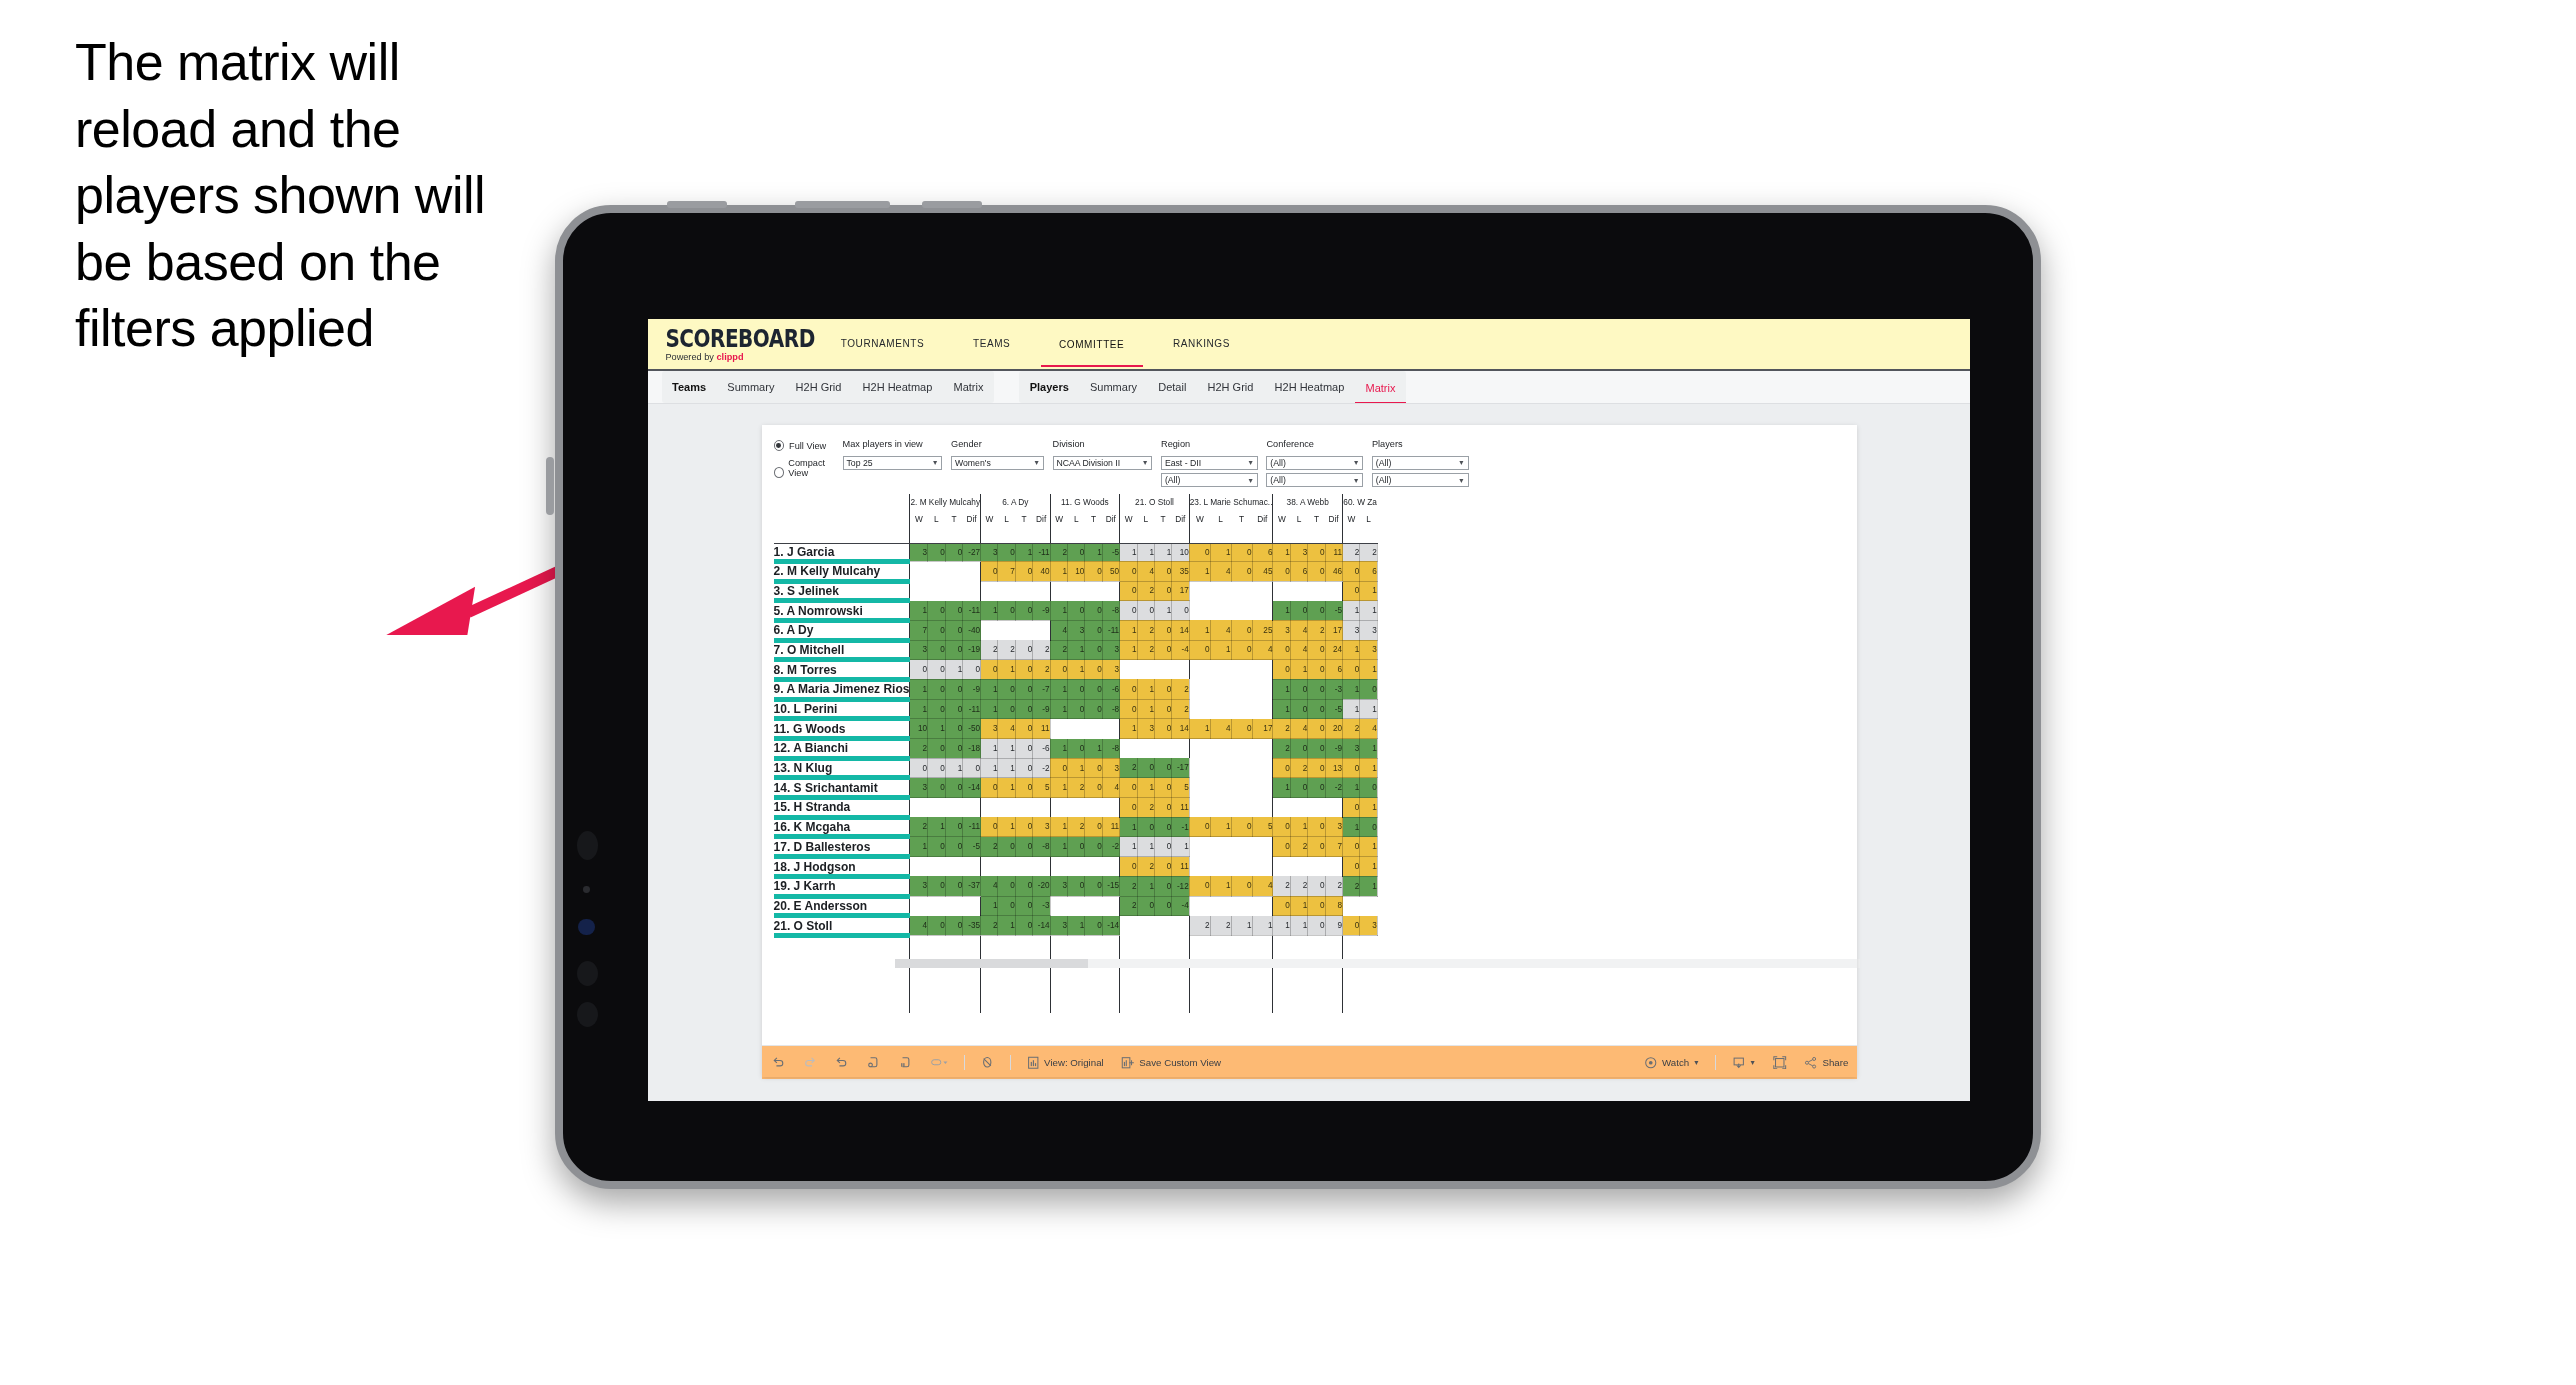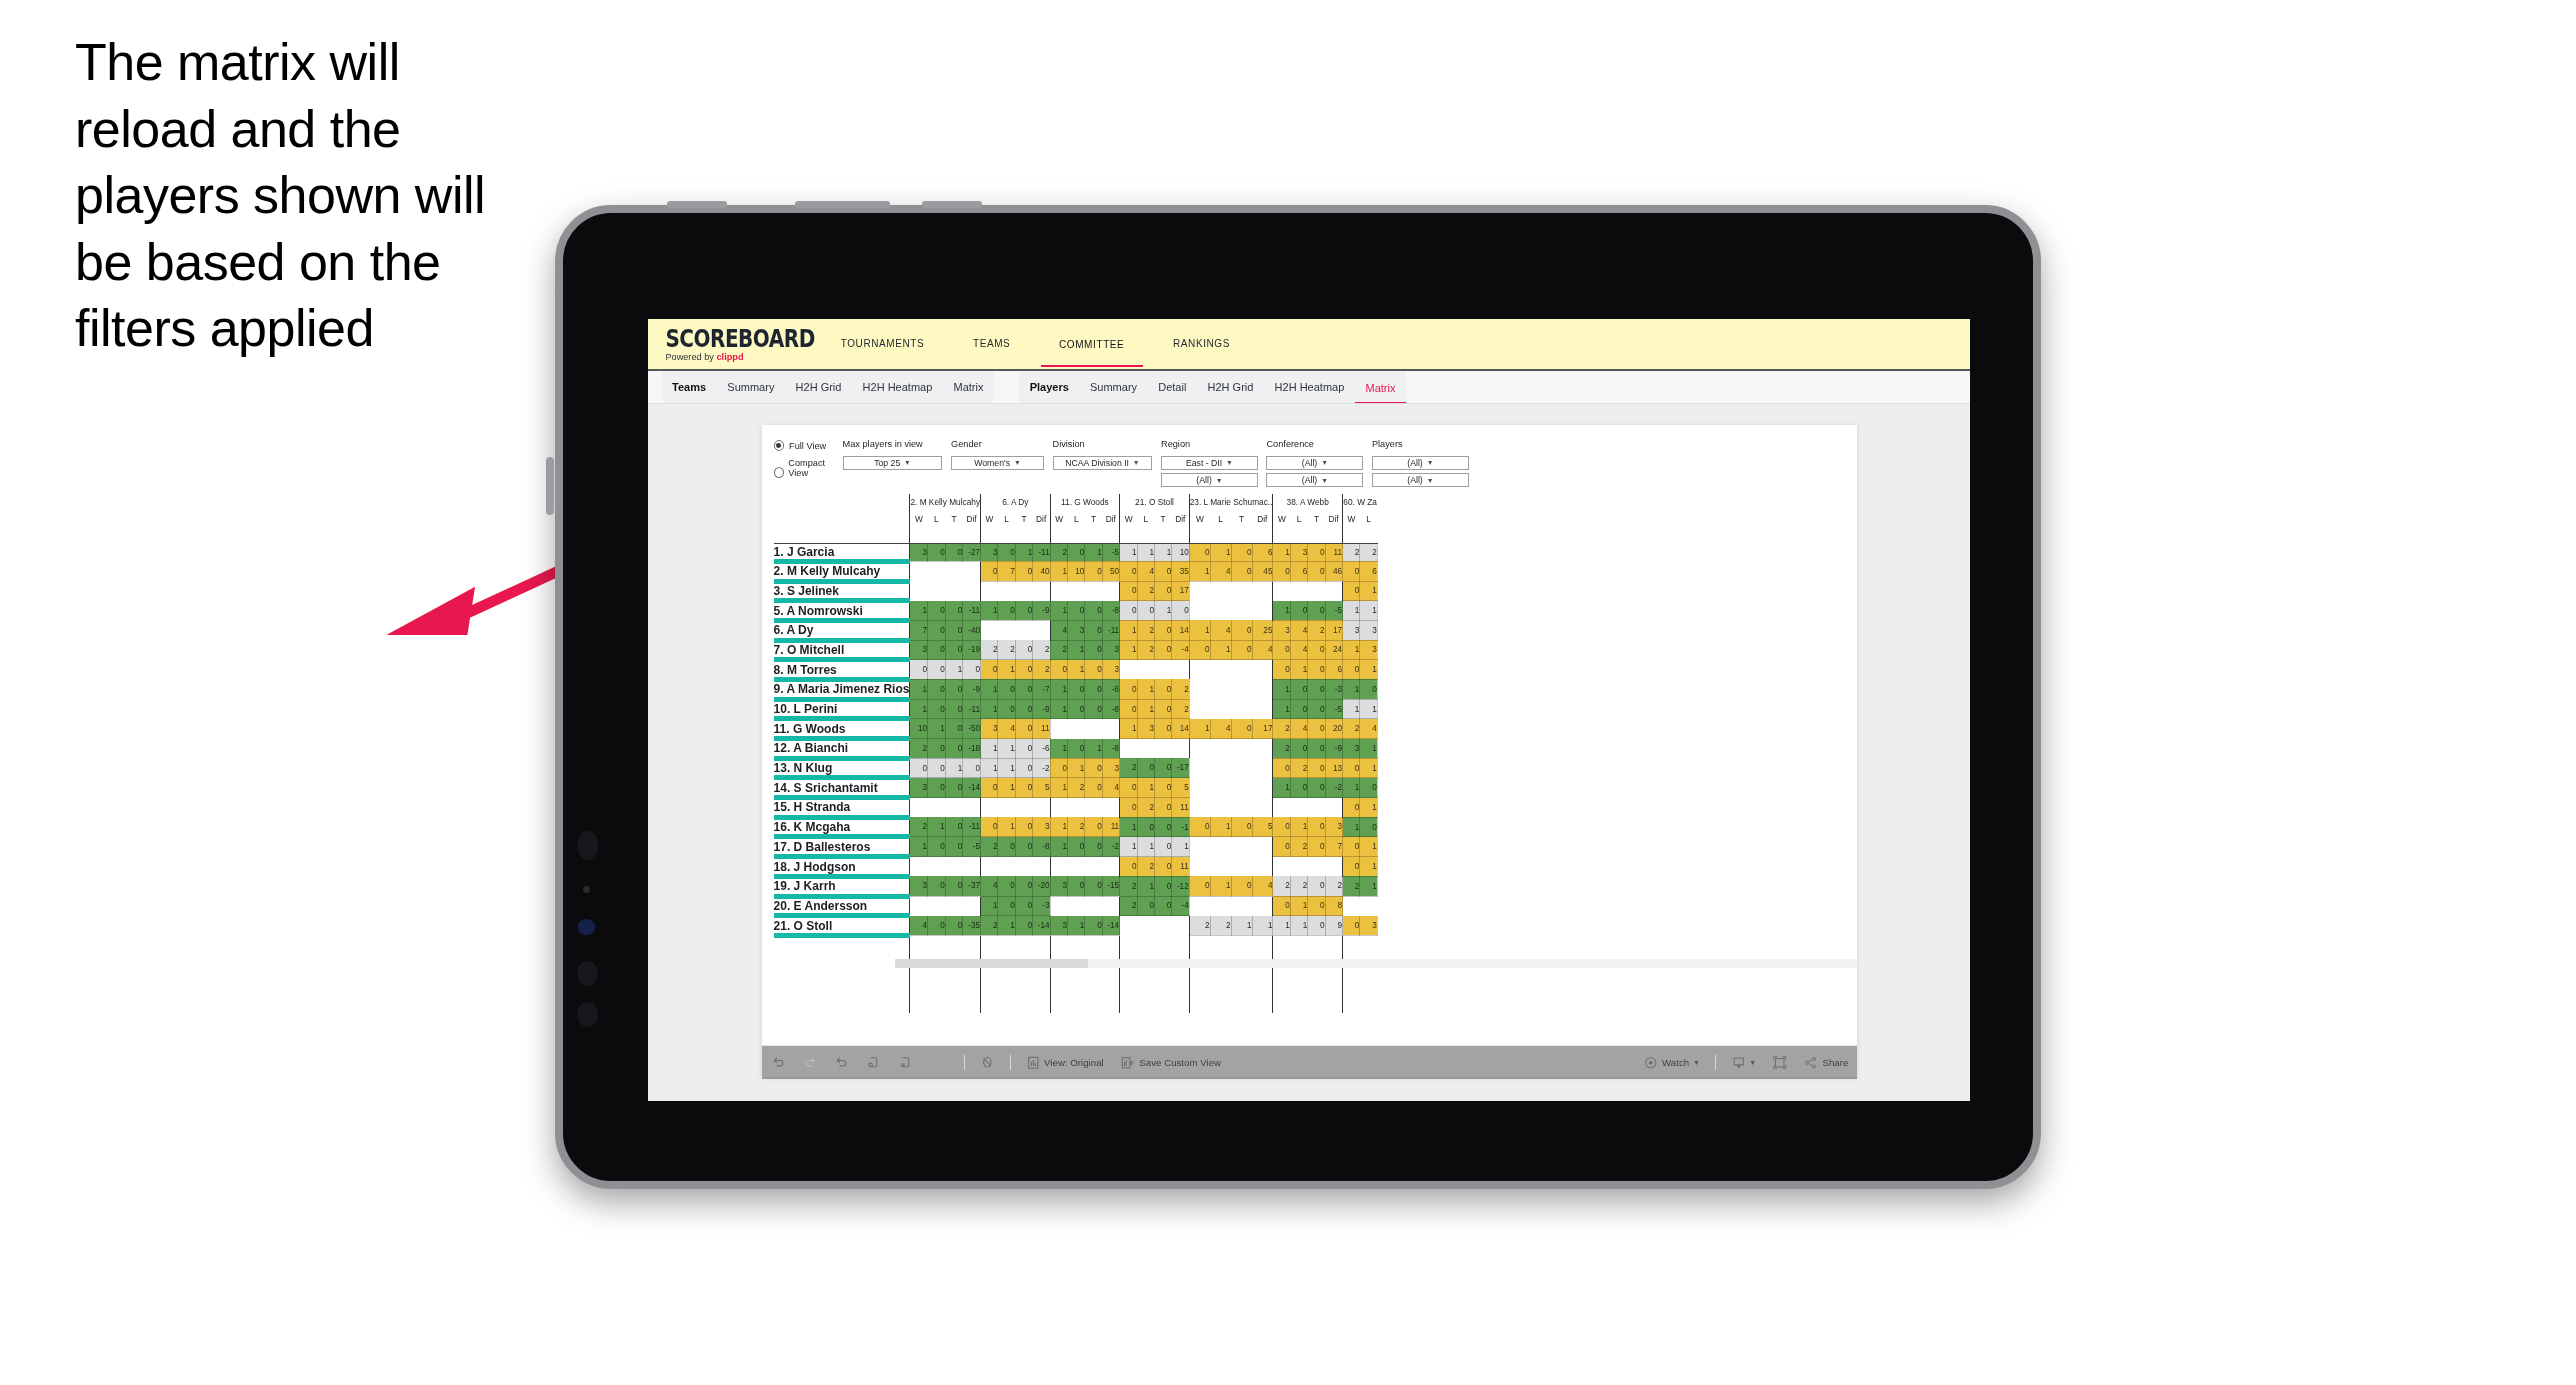--- a/index.html
+++ b/index.html
@@ -70,21 +70,21 @@
   }
   
   #filters{display:flex;padding:13.5px 0 0 11.6px;font-size:9.2px;color:#24262a;}
   .radios{width:69px;padding-top:1.9px;}
   .radio-row{display:flex;align-items:flex-end;margin-bottom:6.8px;}
   .radio{width:8.7px;height:8.7px;border:1px solid #6d7075;border-radius:50%;margin-right:4.8px;position:relative;background:#fff;}
   .radio.on:after{content:"";position:absolute;left:1.9px;top:1.9px;width:4.8px;height:4.8px;border-radius:50%;background:#33363b;}
   .fcol{margin-right:8.7px;}
   .flabel{font-size:9.2px;color:#24262a;margin-bottom:7px;}
   .fsel{height:12.5px;border:1px solid #9aa0a6;background:#fff;font-size:8.7px;color:#1d2024;
-        display:flex;align-items:center;padding:0 2.9px;justify-content:center;margin-bottom:2.9px;}
+        display:flex;align-items:center;padding:0 2.9px;justify-content:space-between;margin-bottom:2.9px;}
   .fsel .cap{white-space:nowrap;overflow:hidden;}
   .car{font-size:6.8px;color:#4d5156;margin-left:3.9px;}
   .w1{width:92px;} .w2{width:85px;} .w3{width:92px;} .w4{width:89px;} .w5{width:89px;} .w6{width:89px;}
 
   
   #matrix{position:absolute;left:11.6px;top:69px;}
   table.mx{border-collapse:collapse;font-size:8.2px;color:#1c1f23;table-layout:fixed;}
   table.mx td,table.mx th{padding:0;}
   .hname{width:120px;height:34px;vertical-align:bottom;border-bottom:1.4px solid #3d4046;}
   .hgrp{height:16.4px;font-size:8.3px;font-weight:normal;text-align:center;
@@ -102,21 +102,21 @@
   td.e.gl{border-left:1.4px solid #2e3136;}
   .g{background:#5fa052;color:#1d2b18;}
   .y{background:#edc140;color:#3b3310;}
   .n{background:#dcdddf;color:#25282c;}
   .botline{height:3.9px;border-top:1.4px solid #3d4046;}
   .tailcell{height:77px;border-left:1.4px solid #2e3136;}
   #hscroll{position:absolute;left:133px;top:534px;width:965px;height:8.7px;background:#f1f2f3;}
   #hthumb{position:absolute;left:0;top:0;width:193px;height:8.7px;background:#d9dadc;}
 
   
-  #toolbar{position:absolute;left:114px;top:641px;width:1095px;height:33px;background:#a3a3a3;
+  #toolbar{position:absolute;left:114px;top:641px;width:1095px;height:33px;background:#fdba74;
            border-top:1px solid #e3e5e7;display:flex;align-items:center;color:#6a6e73;font-size:9.7px;}
   .tb{padding:0 8.7px;display:flex;align-items:center;cursor:pointer;}
   .tb svg{display:block;}
   .sep{width:1px;height:14.5px;background:#d8dadd;margin:0 6.8px;}
   .tlabel{margin-left:4.8px;color:#3c4046;font-size:9.7px;}
   .spacer{flex:1;}
   #sheetshadow{position:absolute;left:114px;top:21px;width:1095px;height:652px;
                box-shadow:0 1px 4.8px rgba(0,0,0,.13);pointer-events:none;}
 </style>
 </head>

